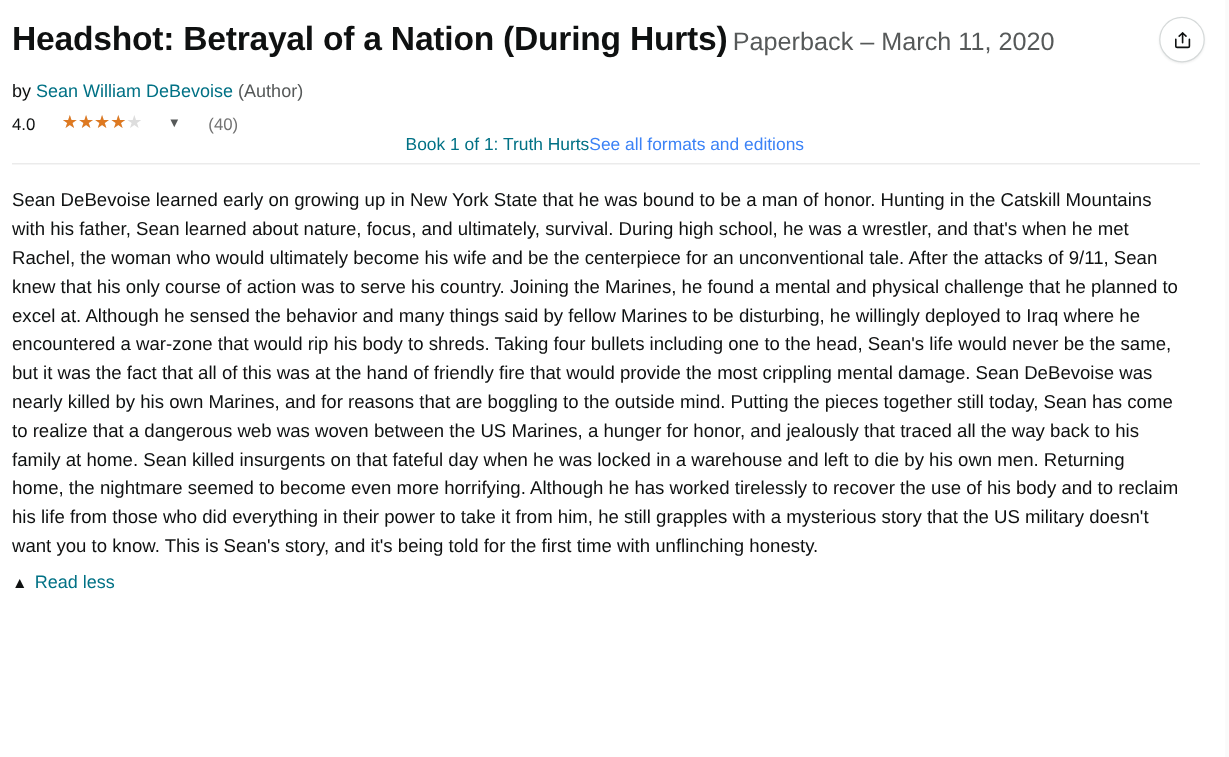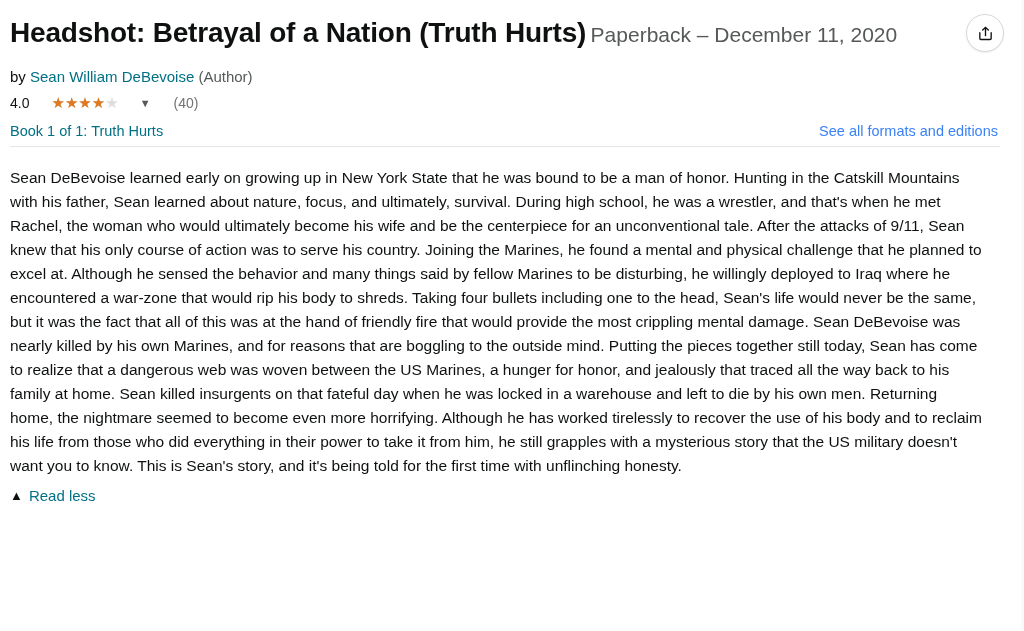--- a/index.html
+++ b/index.html
@@ -109,24 +109,24 @@
   }
   .rating-count {
     color: #737373;
     font-size: 14px;
     cursor: pointer;
     text-decoration: none;
   }
 
   
   .links-row {
-    margin-top: 12px;
+    margin-top: 2px;
     display: flex;
     align-items: baseline;
-    justify-content: space-between;
+    justify-content: center;
     padding-bottom: 7px;
     border-bottom: 1px solid #E7E7E7;
     padding-right: 2px;
   }
   .series-link {
     color: #007185;
     font-size: 14.5px;
     text-decoration: none;
     cursor: pointer;
   }
@@ -172,22 +172,22 @@
     height: 631px;
     background: #fafafa;
   }
 </style>
 </head>
 <body>
 
 <div class="page">
 
   <div class="title-row">
-    <span class="title">Headshot: Betrayal of a Nation (Truth Hurts)</span>
-    <span class="title-sub">Paperback – December 11, 2020</span>
+    <span class="title">Headshot: Betrayal of a Nation (During Hurts)</span>
+    <span class="title-sub">Paperback – March 11, 2020</span>
   </div>
 
   <div class="share-btn">
     <span>
       <svg width="17" height="17" viewBox="0 0 24 24" fill="none" stroke="#0F1111" stroke-width="1.9" stroke-linecap="round" stroke-linejoin="round">
         <path d="M4 11v8a1.5 1.5 0 0 0 1.5 1.5h13A1.5 1.5 0 0 0 20 19v-8"></path>
         <path d="M12 15V3.5"></path>
         <path d="M8 7.2l4-3.7 4 3.7"></path>
       </svg>
     </span>

